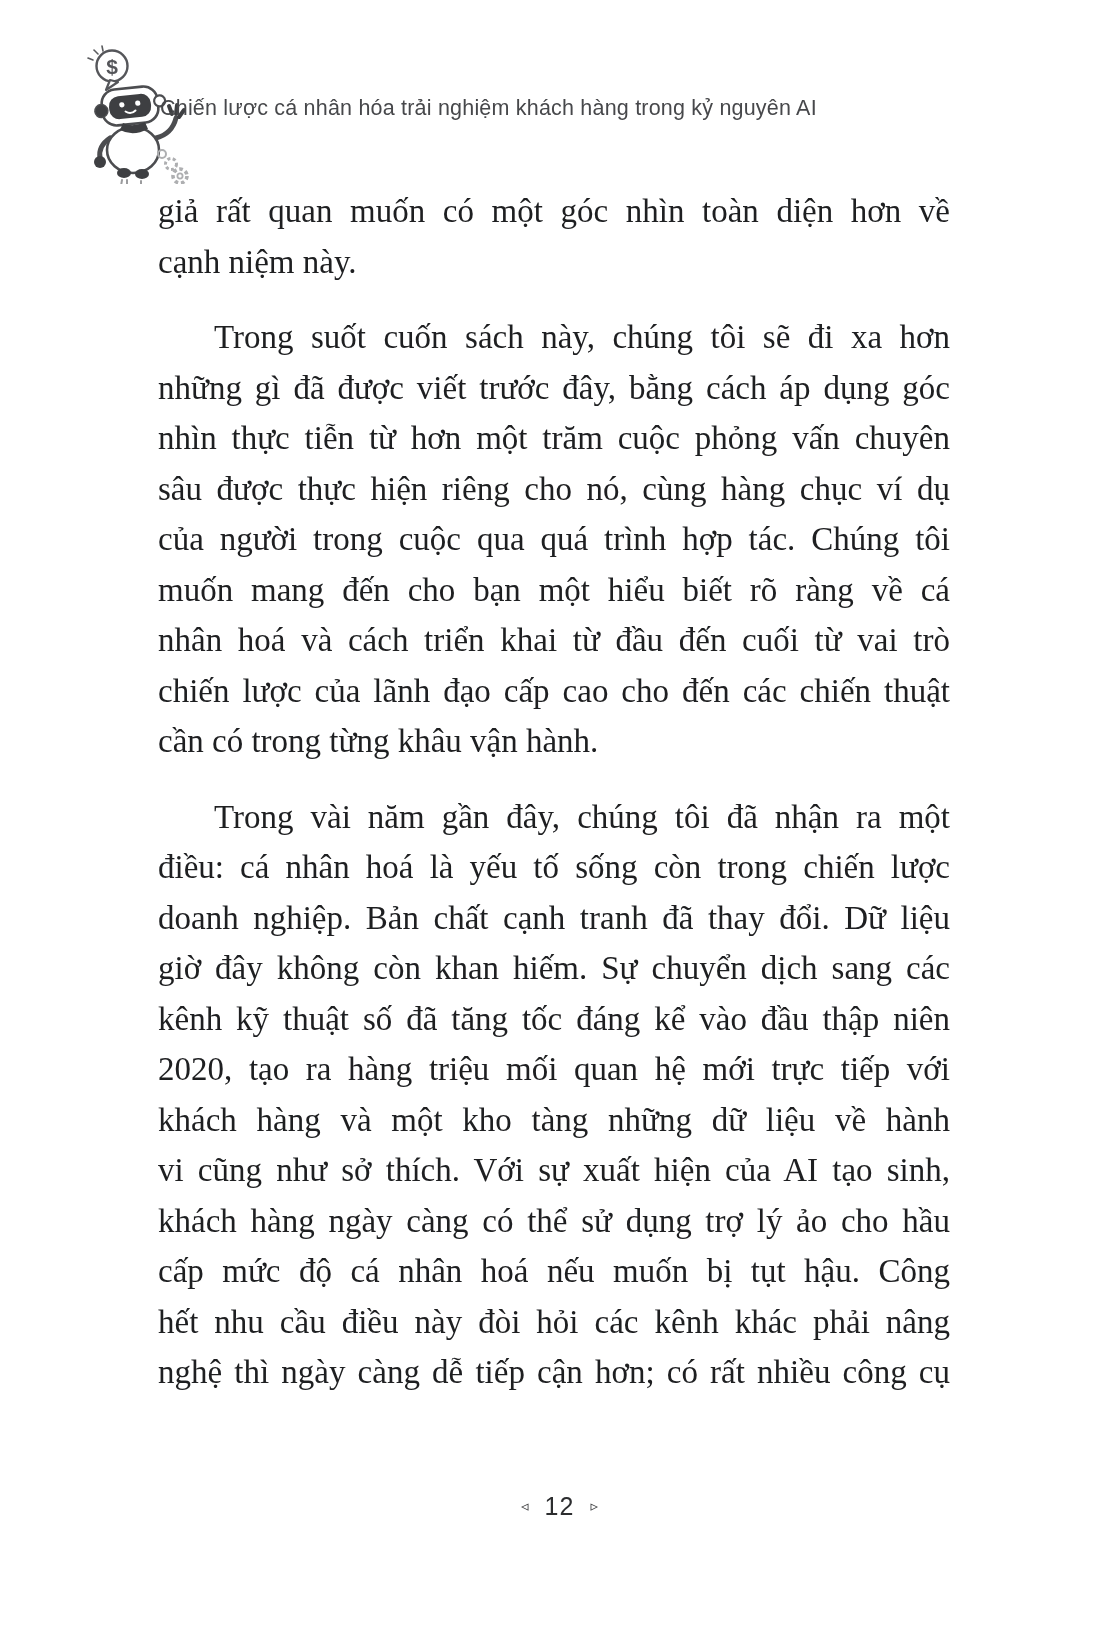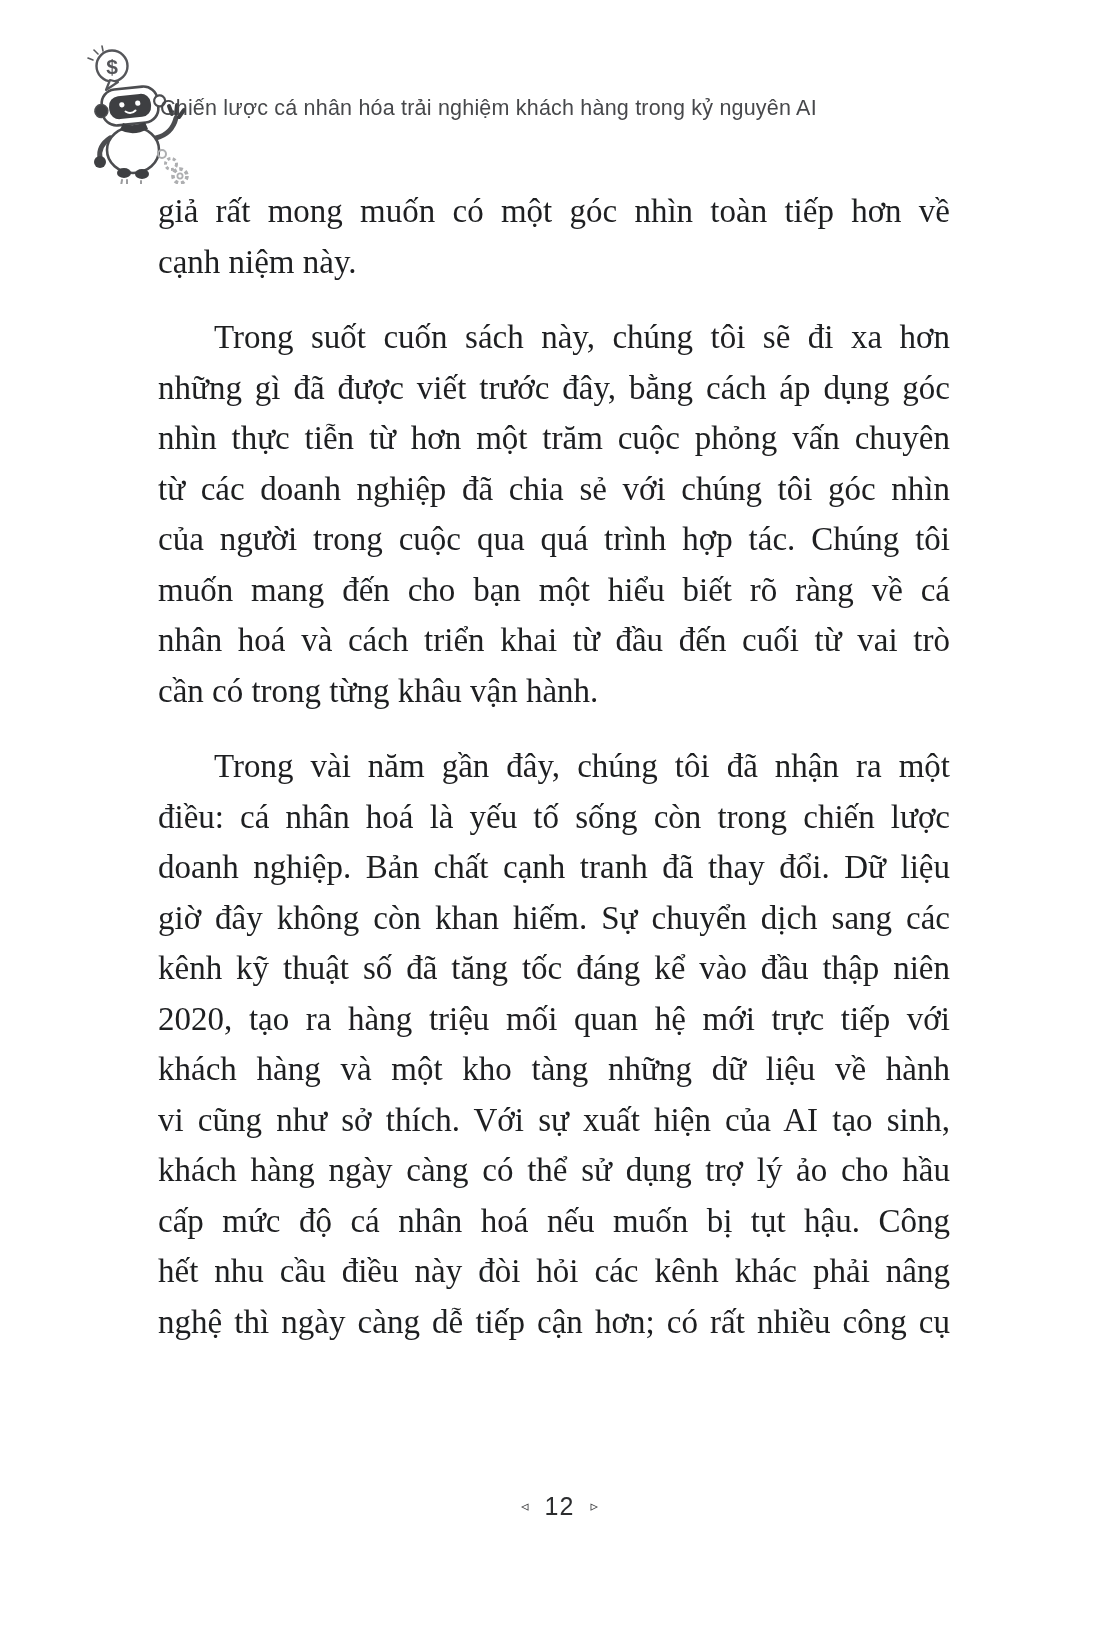--- a/index.html
+++ b/index.html
@@ -114,31 +114,32 @@
         <circle cx="108" cy="134" r="2.6" stroke-width="1.8"></circle>
       </g>
 
       <ellipse cx="58" cy="150" rx="36" ry="5" fill="#d9dadb"></ellipse>
     </svg>
     <div class="header-title">Chiến lược cá nhân hóa trải nghiệm khách hàng trong kỷ nguyên AI</div>
   </div>
 
   <div class="bodytext" id="bodytext">
       <div class="paragraph">
-        <div class="line">giả rất mong muốn có một góc nhìn toàn tiếp hơn về</div>
+        <div class="line">giả rất quan muốn có một góc nhìn toàn diện hơn về</div>
         <div class="line noforce">cạnh niệm này.</div>
       </div>
       <div class="paragraph">
         <div class="line first-indent">Trong suốt cuốn sách này, chúng tôi sẽ đi xa hơn</div>
         <div class="line">những gì đã được viết trước đây, bằng cách áp dụng góc</div>
         <div class="line">nhìn thực tiễn từ hơn một trăm cuộc phỏng vấn chuyên</div>
-        <div class="line">từ các doanh nghiệp đã chia sẻ với chúng tôi góc nhìn</div>
+        <div class="line">sâu được thực hiện riêng cho nó, cùng hàng chục ví dụ</div>
         <div class="line">của người trong cuộc qua quá trình hợp tác. Chúng tôi</div>
         <div class="line">muốn mang đến cho bạn một hiểu biết rõ ràng về cá</div>
         <div class="line">nhân hoá và cách triển khai từ đầu đến cuối từ vai trò</div>
+        <div class="line">chiến lược của lãnh đạo cấp cao cho đến các chiến thuật</div>
         <div class="line noforce">cần có trong từng khâu vận hành.</div>
       </div>
       <div class="paragraph">
         <div class="line first-indent">Trong vài năm gần đây, chúng tôi đã nhận ra một</div>
         <div class="line">điều: cá nhân hoá là yếu tố sống còn trong chiến lược</div>
         <div class="line">doanh nghiệp. Bản chất cạnh tranh đã thay đổi. Dữ liệu</div>
         <div class="line">giờ đây không còn khan hiếm. Sự chuyển dịch sang các</div>
         <div class="line">kênh kỹ thuật số đã tăng tốc đáng kể vào đầu thập niên</div>
         <div class="line">2020, tạo ra hàng triệu mối quan hệ mới trực tiếp với</div>
         <div class="line">khách hàng và một kho tàng những dữ liệu về hành</div>

